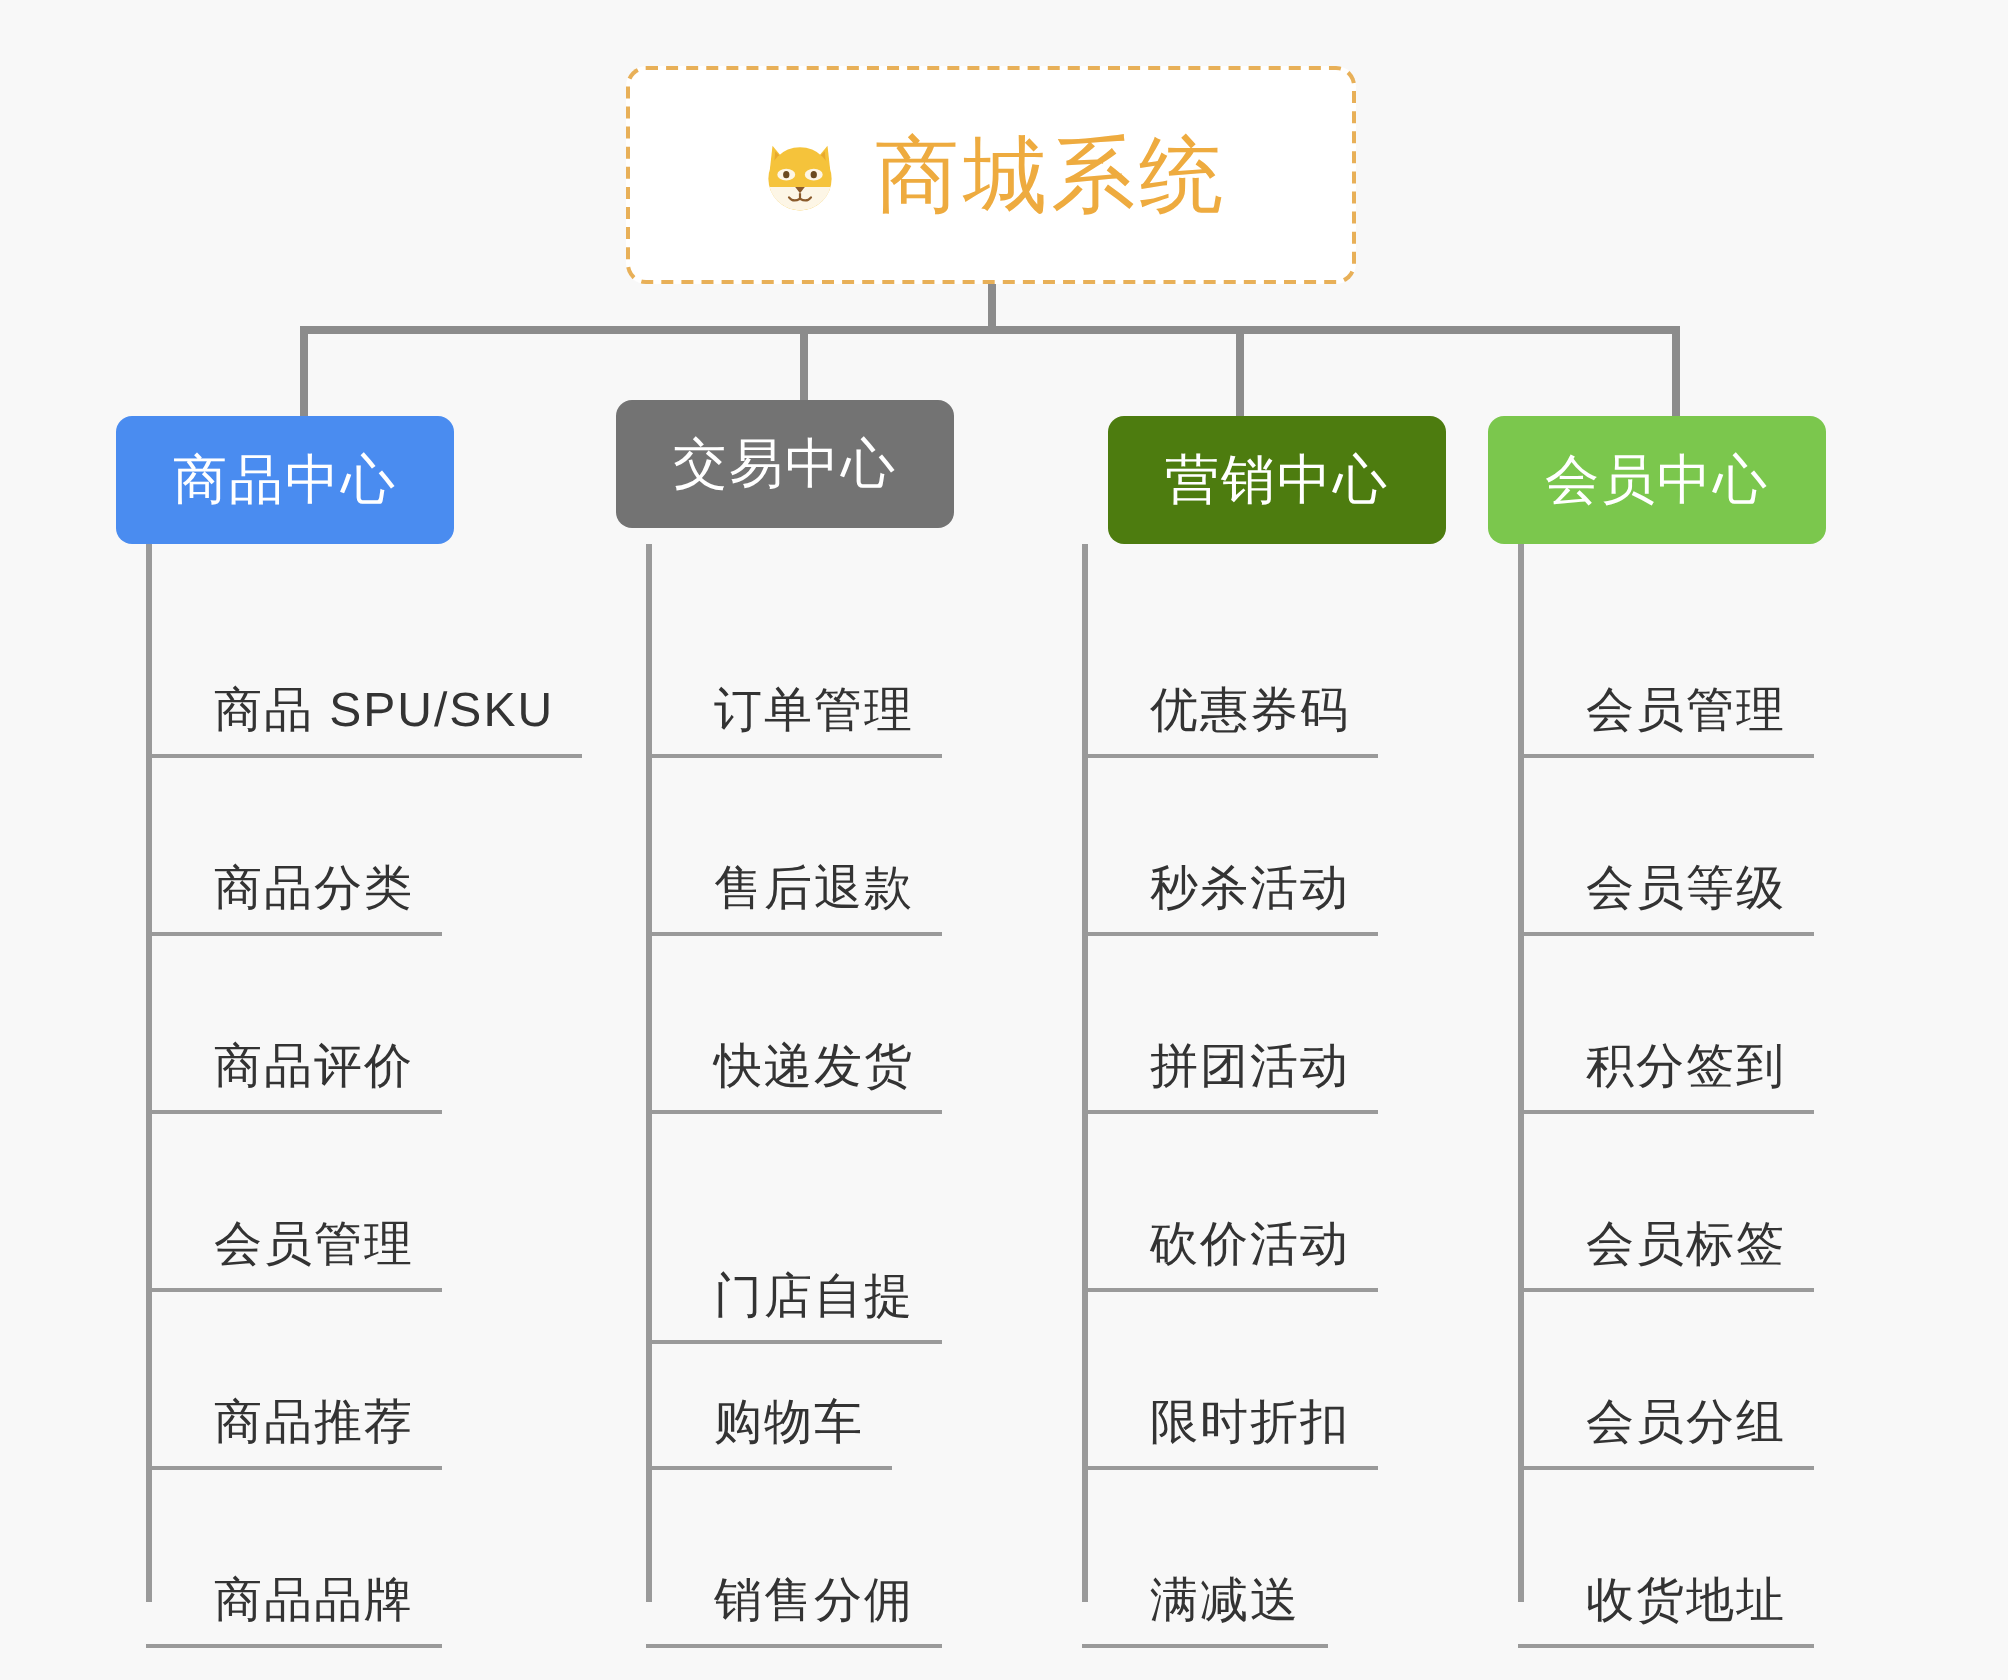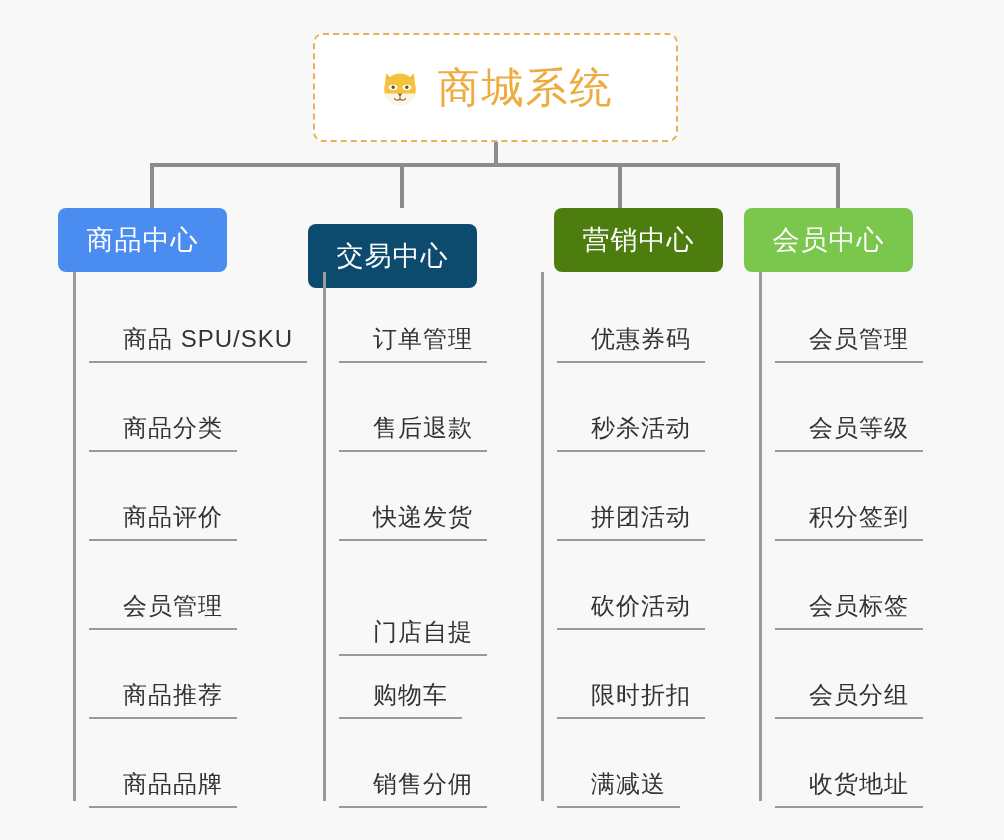--- a/index.html
+++ b/index.html
@@ -81,22 +81,22 @@
   }
   .leaf-trunk {
     position: absolute;
     left: 0;
     top: 0;
     width: 3px;
     background: #9a9a9a;
   }
   .leaf-item {
     position: absolute;
-    left: 16px;
-    height: 91px;
+    left: 0;
+    height: 107px;
     display: flex;
     align-items: flex-end;
   }
   .leaf-underline {
     border-bottom: 2px solid #9a9a9a;
     padding: 0 14px 6px 34px;
     box-sizing: border-box;
     white-space: nowrap;
   }
   .leaf-label {
@@ -136,21 +136,21 @@
   <div class="conn conn-v" style="left: 494px; top: 142px; height: 23px; background: rgb(140, 140, 140);"></div>
   <div class="conn conn-h" style="left: 150px; top: 163px; width: 690px; background: rgb(140, 140, 140);"></div>
   <div class="conn conn-v" style="left: 150px; top: 163px; height: 45px; background: rgb(140, 140, 140);"></div>
   <div class="conn conn-v" style="left: 400px; top: 163px; height: 45px; background: rgb(140, 140, 140);"></div>
   <div class="conn conn-v" style="left: 618px; top: 163px; height: 45px; background: rgb(140, 140, 140);"></div>
   <div class="conn conn-v" style="left: 836px; top: 163px; height: 45px; background: rgb(140, 140, 140);"></div>
 
   <div class="cat-box" style="left: 58px; top: 208px; background: rgb(74, 140, 240);">
     <span class="cat-label">商品中心</span>
   </div>
-  <div class="cat-box" style="left: 308px; top: 224px; background: #0c4a6e;">
+  <div class="cat-box" style="left: 308px; top: 200px; background: #737373;">
     <span class="cat-label">交易中心</span>
   </div>
   <div class="cat-box" style="left: 554px; top: 208px; background: #4d7c0f;">
     <span class="cat-label">营销中心</span>
   </div>
   <div class="cat-box" style="left: 744px; top: 208px; background: rgb(123, 199, 77);">
     <span class="cat-label">会员中心</span>
   </div>
 
   <div class="leaf-col" style="left:73px;">

